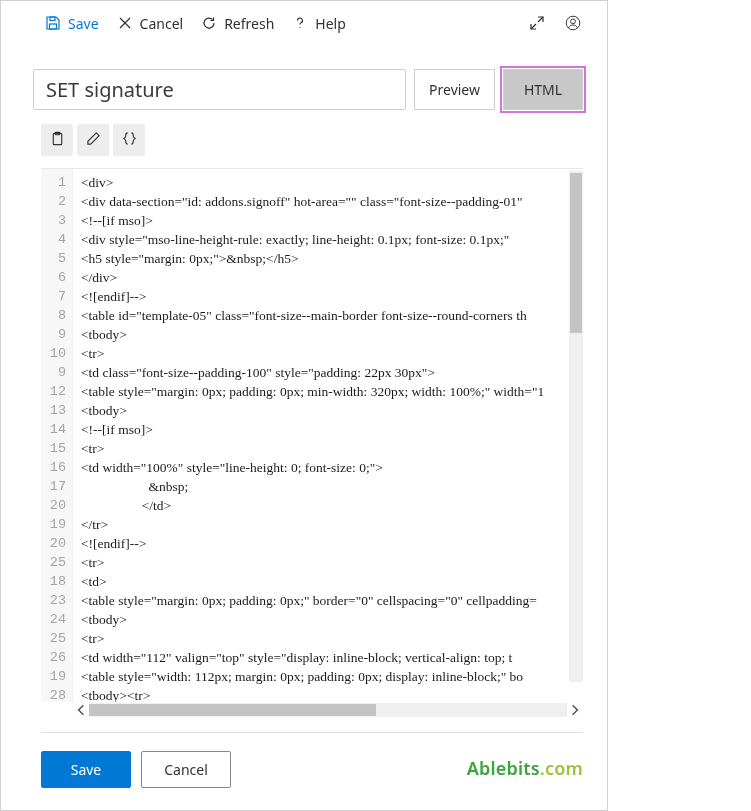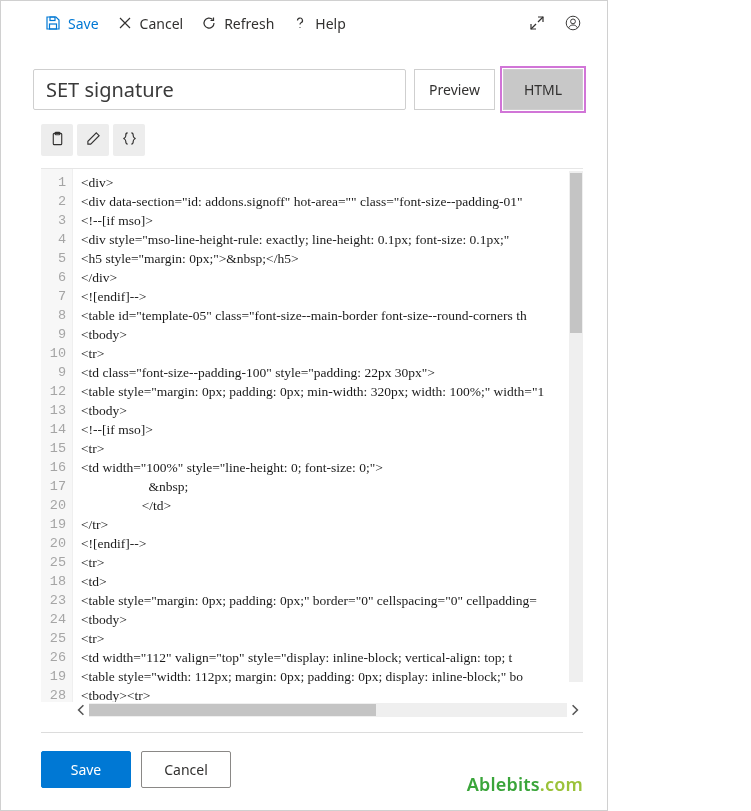--- a/index.html
+++ b/index.html
@@ -197,21 +197,21 @@
     color:#fff;
     border:1px solid #0078d4;
   }
   .btn-secondary {
     background:#fff;
     color:#323130;
     border:1px solid #8a8886;
   }
   .watermark {
     position:absolute;
-    bottom: 14px;
+    bottom: 30px;
     right: 24px;
     font-size: 18px;
     font-weight: 600;
     letter-spacing: 0.2px;
     user-select:none;
   }
   .watermark .g { color:#3aa53a; }
   .watermark .y { color:#9bc23a; }
 </style>
 </head>

